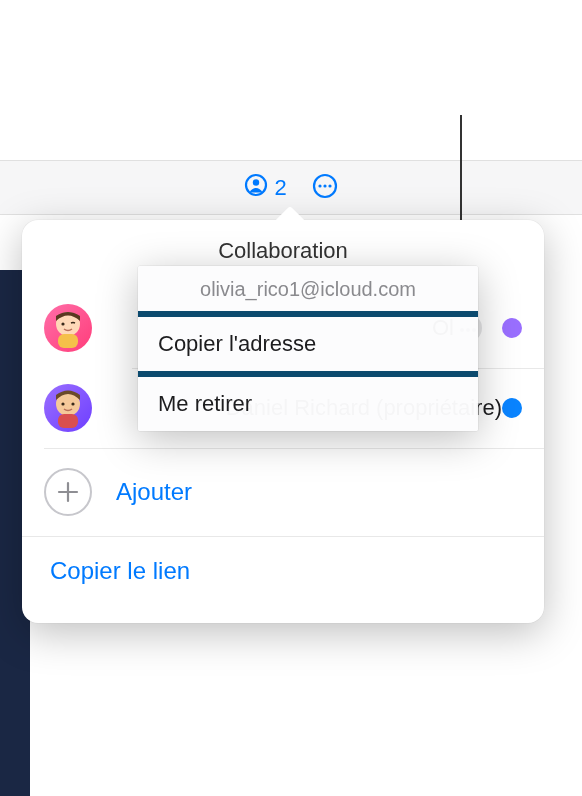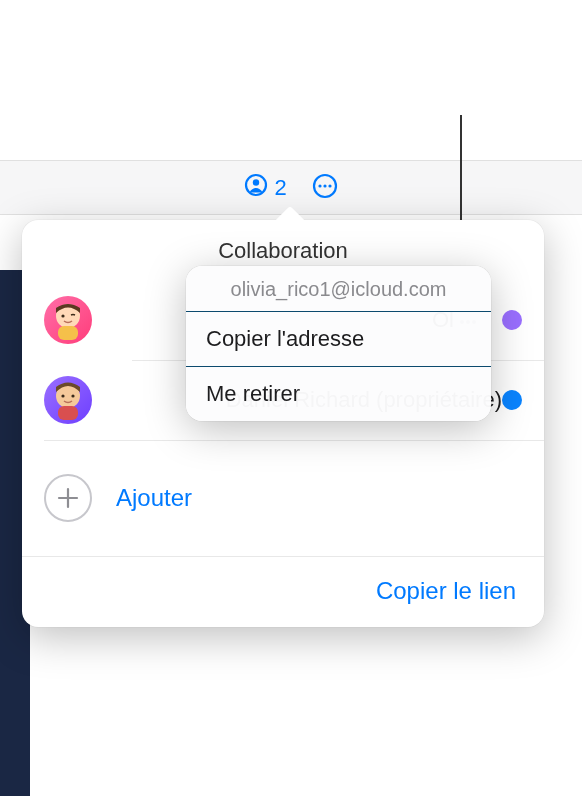--- a/index.html
+++ b/index.html
@@ -76,21 +76,21 @@
       width: 20px;
       height: 20px;
       background: #fff;
       transform: rotate(45deg);
       border-top-left-radius: 3px;
     }
     .popover-title {
       text-align: center;
       font-size: 22px;
       color: #333;
-      margin-bottom: 16px;
+      margin-bottom: 24px;
     }
     .collab-list {
       list-style: none;
       text-align: right;
     }
     .collab-row {
       display: flex;
       align-items: center;
       padding: 16px 22px;
       position: relative;
@@ -148,21 +148,21 @@
     }
     .color-dot {
       width: 20px;
       height: 20px;
       border-radius: 50%;
       flex-shrink: 0;
     }
     .add-row {
       display: flex;
       align-items: center;
-      padding: 34px 22px;
+      padding: 20px 22px;
       position: relative;
     }
     .add-circle {
       width: 48px;
       height: 48px;
       border-radius: 50%;
       border: 2px solid #c7c7cc;
       display: flex;
       align-items: center;
       justify-content: center;
@@ -170,54 +170,53 @@
       color: #8e8e93;
       font-size: 28px;
       flex-shrink: 0;
     }
     .add-label {
       font-size: 24px;
       color: #007aff;
     }
     .footer {
       display: flex;
-      justify-content: flex-end;
-      padding: 20px 28px 22px;
+      justify-content: flex-start;
+      padding: 20px 28px 38px;
       border-top: 1px solid #e8e8e8;
     }
     .copy-link {
       font-size: 24px;
       color: #007aff;
       background: none;
       border: none;
       cursor: pointer;
     }
     .context-menu {
       position: absolute;
       top: 266px;
       left: 138px;
-      width: 305px;
+      width: 340px;
       background: rgba(252,252,253,0.97);
-      border-radius: 16px;
+      border-radius: 2px;
       box-shadow: 0 8px 40px rgba(0,0,0,0.25), 0 0 0 0.5px rgba(0,0,0,0.08);
       overflow: hidden;
       z-index: 10;
-      margin-left: 48px;
     }
     .context-email {
       text-align: center;
       color: #8a8a8e;
       font-size: 20px;
       padding: 12px 10px 10px;
     }
     .context-item {
       padding: 14px 20px;
       font-size: 22px;
       color: #1d1d1f;
-      border-top: 1px solid #0c4a6e;
+      border-top: 6px solid #0c4a6e;
       cursor: pointer;
     }
     .callout-line {
       position: absolute;
       top: 115px;
       left: 460px;
       width: 2px;
       height: 222px;
       background: #333;
     }

